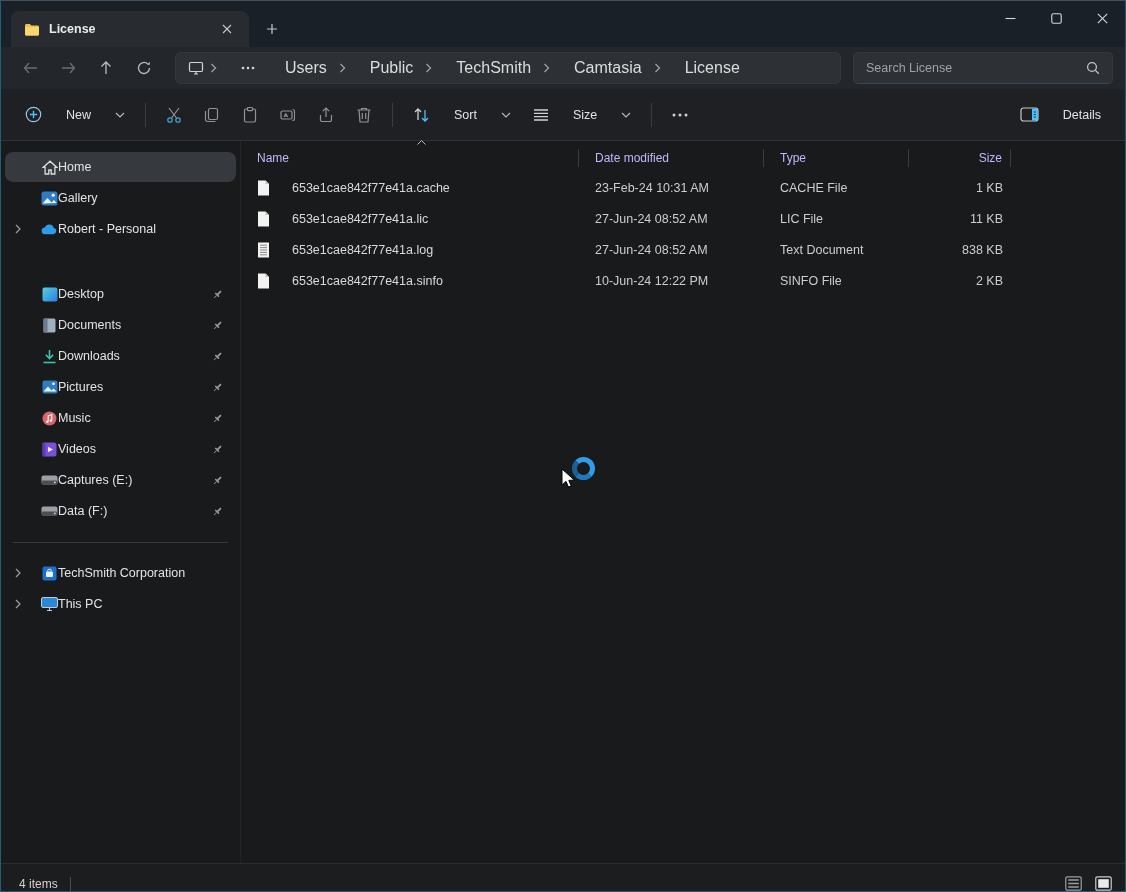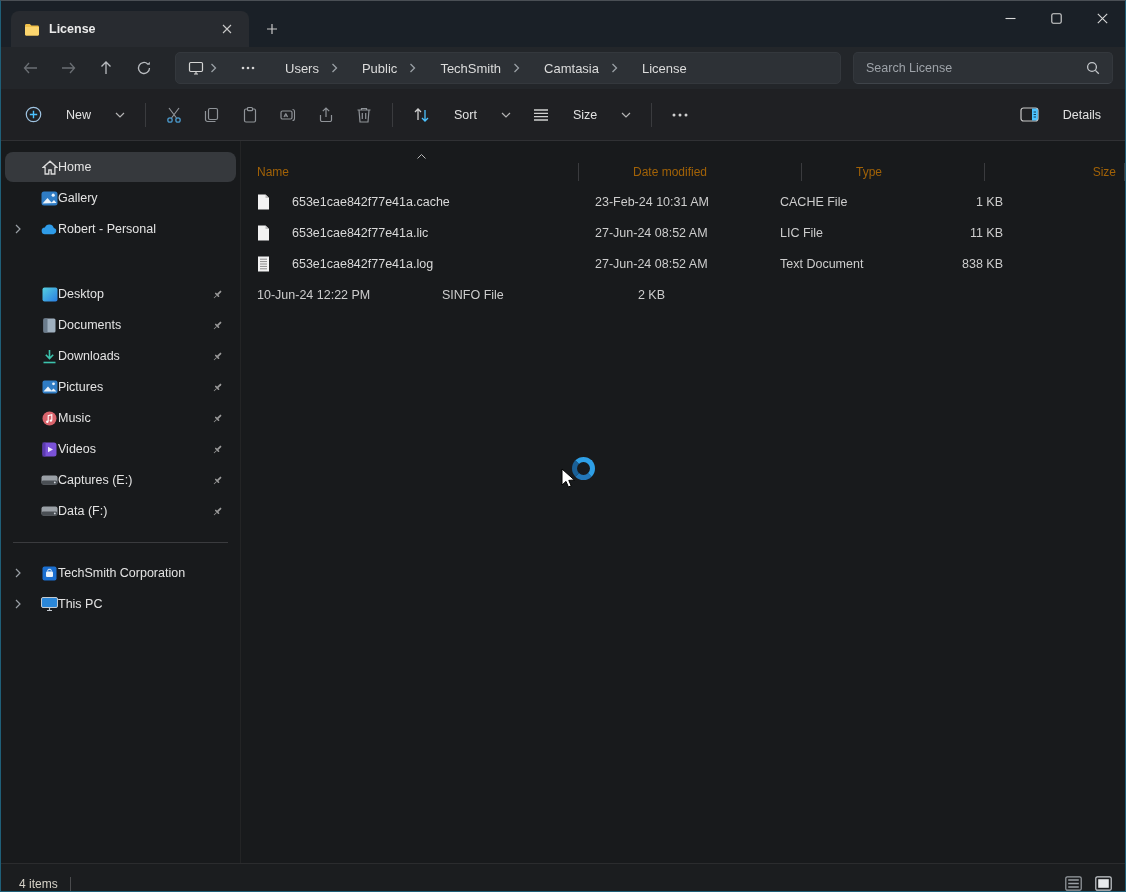--- a/index.html
+++ b/index.html
@@ -20,21 +20,21 @@
   .win-controls{ margin-left:auto; display:flex; align-self:flex-start; }
   .win-btn{ width:46px; height:34px; display:flex; align-items:center; justify-content:center; color:#d8d8d8; }
 
   
   .navrow{ height:42px; background:#23262a; display:flex; align-items:center; padding:0 12px; gap:4px; flex-shrink:0;}
   .nav-btn{ width:34px; height:30px; display:flex; align-items:center; justify-content:center;
             border-radius:4px; color:#b9bcc0; }
   .nav-btn.dim{ color:#6b6f74; }
   .pill{ background:#2d3136; border-radius:5px; height:32px; display:flex; align-items:center; }
   .breadcrumb{ flex:1; margin:0 8px 0 10px; padding:0 10px; gap:2px; border:1px solid #34383d;}
-  .crumb{ color:#dcdcdc; font-size:13px; padding:4px 8px; border-radius:4px;margin-left:12px; }
+  .crumb{ color:#dcdcdc; font-size:16px; padding:4px 8px; border-radius:4px;margin-left:12px; }
   .crumb-sep{ color:#9aa0a6; display:flex; align-items:center; padding:0 2px; }
   .search{ width:260px; padding:0 12px; justify-content:space-between; border:1px solid #34383d; border-bottom:1px solid #3f444a;}
   .search-ph{ color:#9da2a8; font-size:12.5px; }
 
   
   .toolbar{ height:52px; background:#1f2023; border-bottom:1px solid #303134; display:flex;
             align-items:center; padding:0 14px; gap:2px; flex-shrink:0; }
   .tool-btn{ height:36px; display:flex; align-items:center; gap:24px; padding:0 10px; border-radius:4px;
              color:#e2e2e2; font-size:12.5px; }
   .tool-ic{ width:36px; height:36px; display:flex; align-items:center; justify-content:center; border-radius:4px;}
@@ -47,22 +47,22 @@
   .side-item{ height:30px; margin:1px 4px; display:flex; align-items:center; 
               padding-left:36px; border-radius:8px; position:relative; color:#e3e3e3; font-size:12.5px;}
   .side-item.selected{ background:#36393d; }
   .side-chevron{ position:absolute; left:10px; color:#9aa0a6; display:flex; }
   .side-pin{ position:absolute; right:12px; display:flex; }
   .side-gap{ height:33px; }
   .side-sep{ height:1px; background:#3a3b3e; margin:16px 12px 15px 12px; }
   .side-ic{ width:17px; height:17px; display:flex; align-items:center; justify-content:center; flex-shrink:0;}
 
   .content{ flex:1; position:relative; border-left:1px solid #232425; }
-  .colheader{ display:flex; height:28px; align-items:center; margin-top:17px; position:relative;
-              color:#a16207; font-size:12px;justify-content:space-between; }
+  .colheader{ display:flex; height:28px; align-items:center; margin-top:3px; position:relative;
+              color:#c4b5fd; font-size:12px; }
   .col{ height:18px; display:flex; align-items:center; border-right:1px solid #3a3b3e; padding-left:16px;}
   .col-name{ width:338px; }
   .col-date{ width:185px; }
   .col-type{ width:145px; }
   .col-size{ width:102px; justify-content:flex-end; padding-right:8px; }
   .sort-caret{ position:absolute; left:176px; top:-4px; color:#b8b8b8; }
   .filerow{ display:flex; height:31px; align-items:center; color:#d9d9d9; font-size:12.5px; }
   .fcell{ display:flex; align-items:center; padding-left:16px; overflow:hidden; }
   .fc-name{ width:338px; gap:22px; }
   .fc-date{ width:185px; color:#cdcdcd;}
@@ -570,20 +570,29 @@
               </svg>
           </span>
           <span>653e1cae842f77e41a.log</span>
         </div>
         <div class="fcell fc-date">27-Jun-24 08:52 AM</div>
         <div class="fcell fc-type">Text Document</div>
         <div class="fcell fc-size">838 KB</div>
       </div>
 
       <div class="filerow">
+        <div class="fcell fc-name">
+          <span>
+            <svg width="13" height="16" viewBox="0 0 13 16">
+                <path d="M1 0.5h7.5L12 4v11.5H1z" fill="#f2f2f2"></path>
+                <path d="M8.5 0.5L12 4H8.5z" fill="#bfbfbf"></path>
+              </svg>
+          </span>
+          <span>653e1cae842f77e41a.sinfo</span>
+        </div>
         <div class="fcell fc-date">10-Jun-24 12:22 PM</div>
         <div class="fcell fc-type">SINFO File</div>
         <div class="fcell fc-size">2 KB</div>
       </div>
 
       <div class="spinner"></div>
       <span class="cursor">
         <svg width="16" height="22" viewBox="0 0 16 22">
             <path d="M1 1l0 16 4-3.6 2.4 5.6 2.8-1.2-2.4-5.4 5.6-.4z" fill="#fff" stroke="#000" stroke-width="1"></path>
           </svg>

